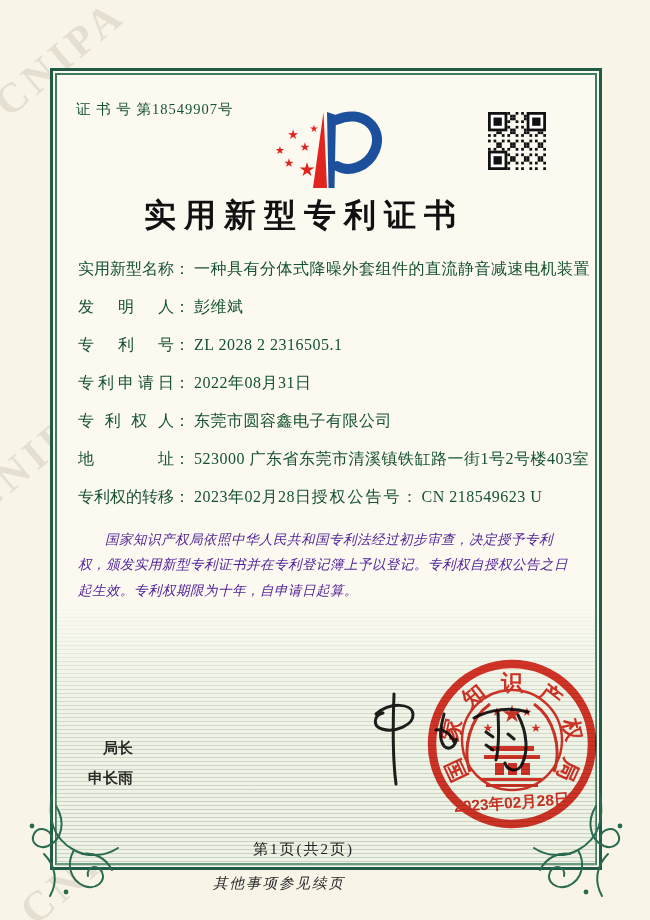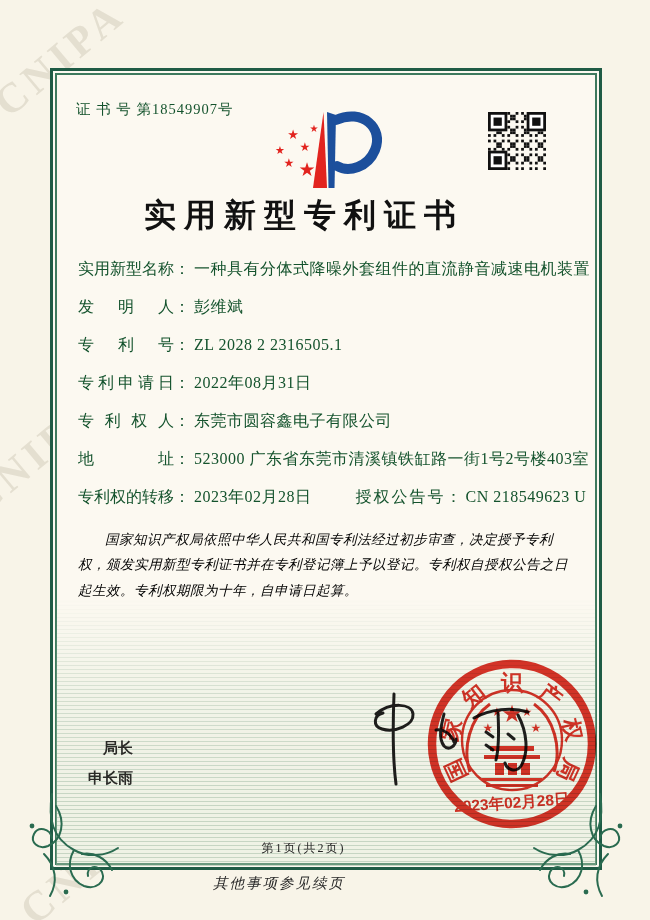--- a/index.html
+++ b/index.html
@@ -23,31 +23,31 @@
   .logo{position:absolute;left:256px;top:104px;z-index:2;}
   .qr{position:absolute;left:488px;top:112px;z-index:2;}
   .title{position:absolute;left:50px;top:194px;width:508px;text-align:center;
          font-size:32px;font-weight:bold;color:#111;letter-spacing:8px;z-index:2;}
   .fields{position:absolute;left:78px;top:258px;width:500px;z-index:2;}
   .field-row{margin-bottom:17px;font-size:16px;color:#14532d;line-height:21px;white-space:nowrap;}
   .f-label{display:inline-block;width:96px;text-align:justify;text-align-last:justify;
            text-justify:inter-character;vertical-align:top;}
   .f-colon{display:inline-block;margin-right:4px;}
   .f-value{letter-spacing:.5px;}
-  .pair2{margin-left:44px;}
+  .pair2{}
   .paras{position:absolute;left:78px;top:527px;width:500px;z-index:2;}
-  .paras p{margin:0 0 9px 0;font-size:13.5px;line-height:1.88;color:#000000;
+  .paras p{margin:0 0 9px 0;font-size:13.5px;line-height:1.88;color:#4c1d95;
            font-style:italic;text-indent:2em;letter-spacing:.5px;}
   .signer{position:absolute;left:88px;top:733px;z-index:2;
           font-family:"Liberation Sans","DejaVu Sans",sans-serif;font-weight:bold;
           font-size:15px;color:#2b2b28;line-height:30px;text-align:right;}
   .signature{position:absolute;left:338px;top:688px;z-index:3;}
   .seal{position:absolute;left:424px;top:656px;z-index:4;mix-blend-mode:multiply;opacity:.95;}
   .page-info{position:absolute;left:50px;top:840px;width:507px;text-align:center;
-             font-size:12px;color:#222;z-index:2;letter-spacing:2px;}
+             font-size:15px;color:#222;z-index:2;letter-spacing:2px;}
   .footer-note{position:absolute;left:0;top:874px;width:558px;text-align:center;
                font-size:14.5px;font-style:italic;color:#2a2a2a;letter-spacing:2px;z-index:2;}
   .flourish{position:absolute;z-index:2;}
 </style>
 </head>
 <body>
 
 <div class="page">
 
   <span class="wm" style="left:-18px;top:34px;">CNIPA</span>

